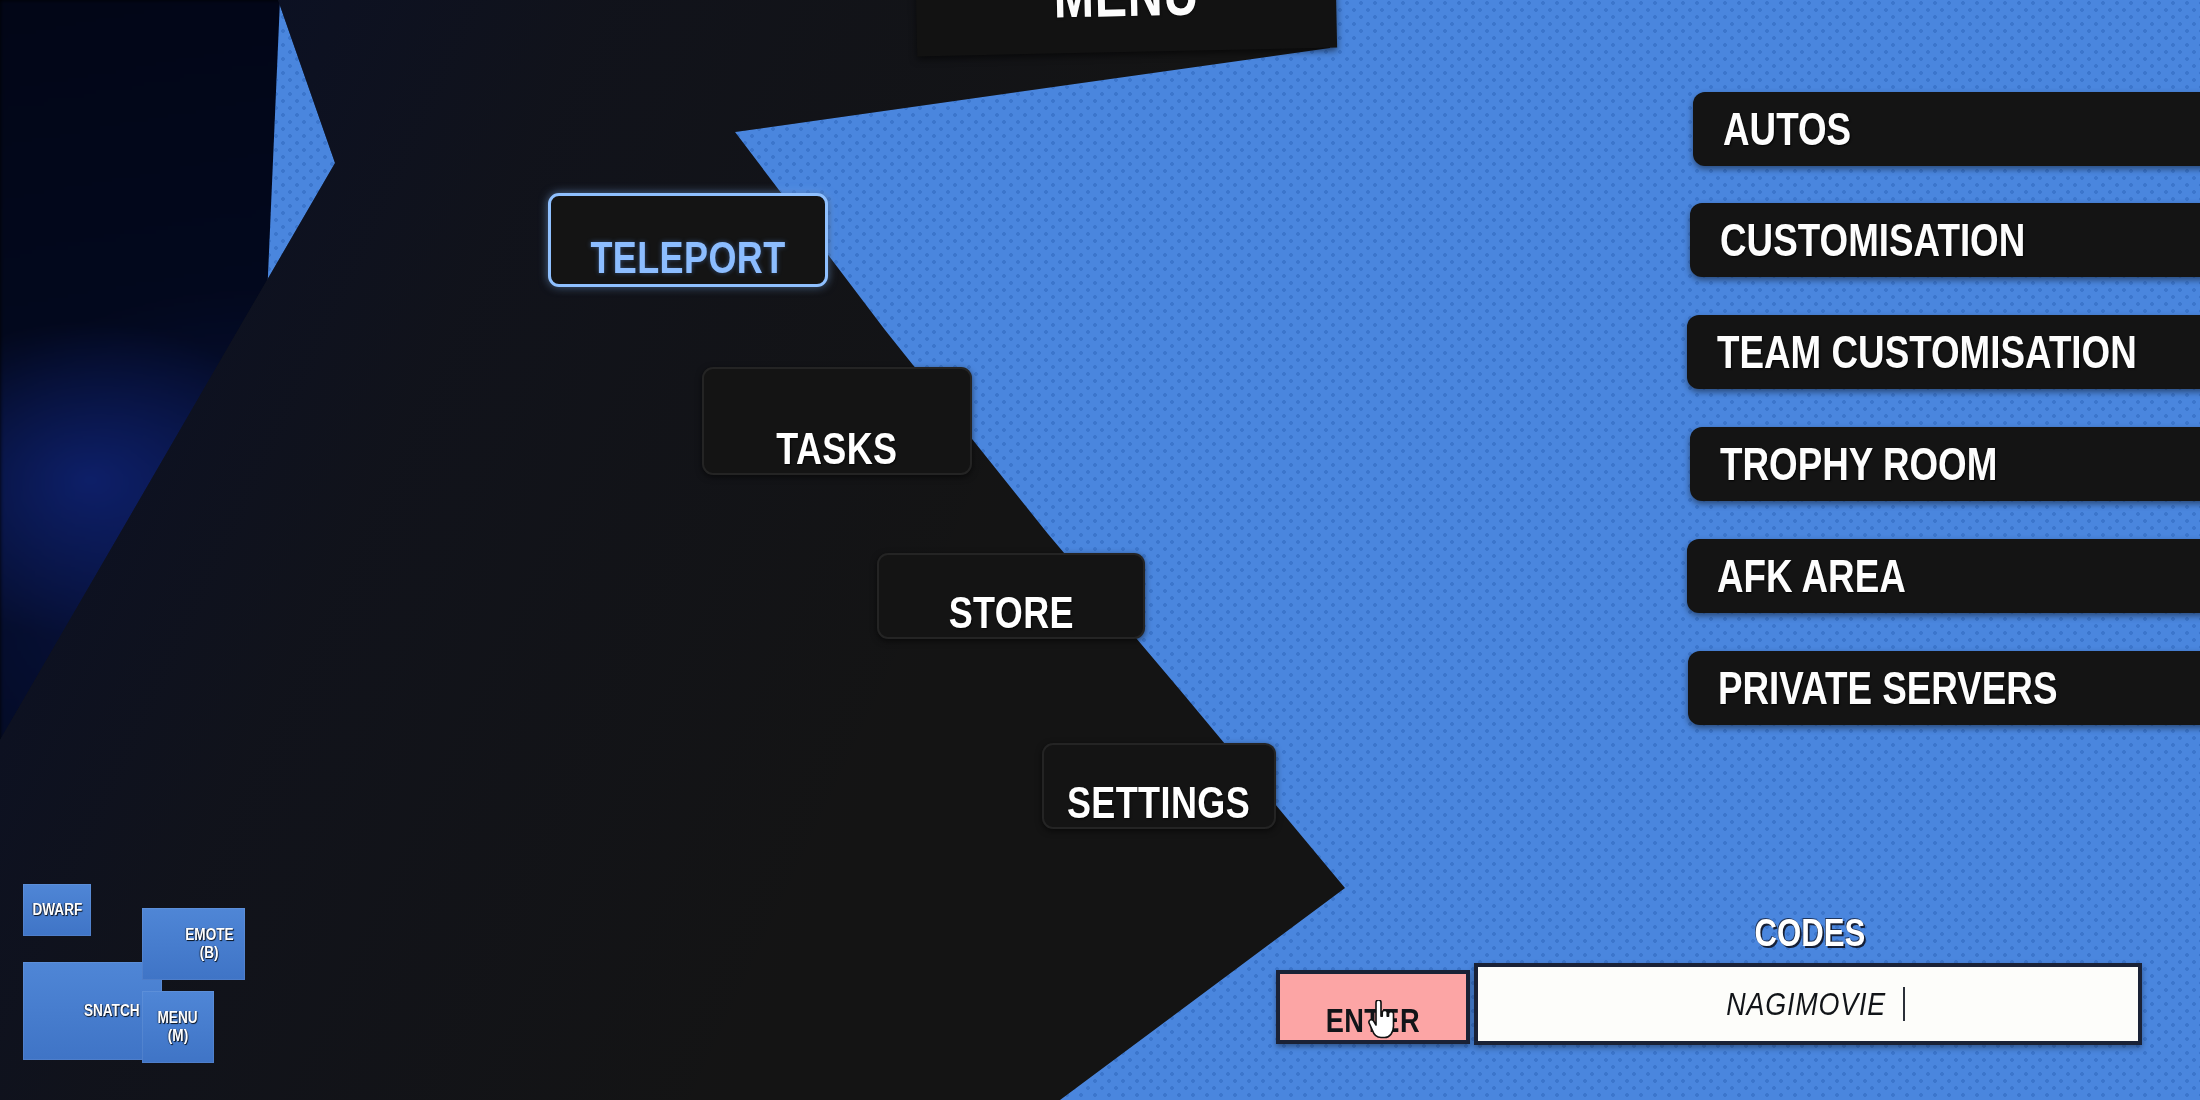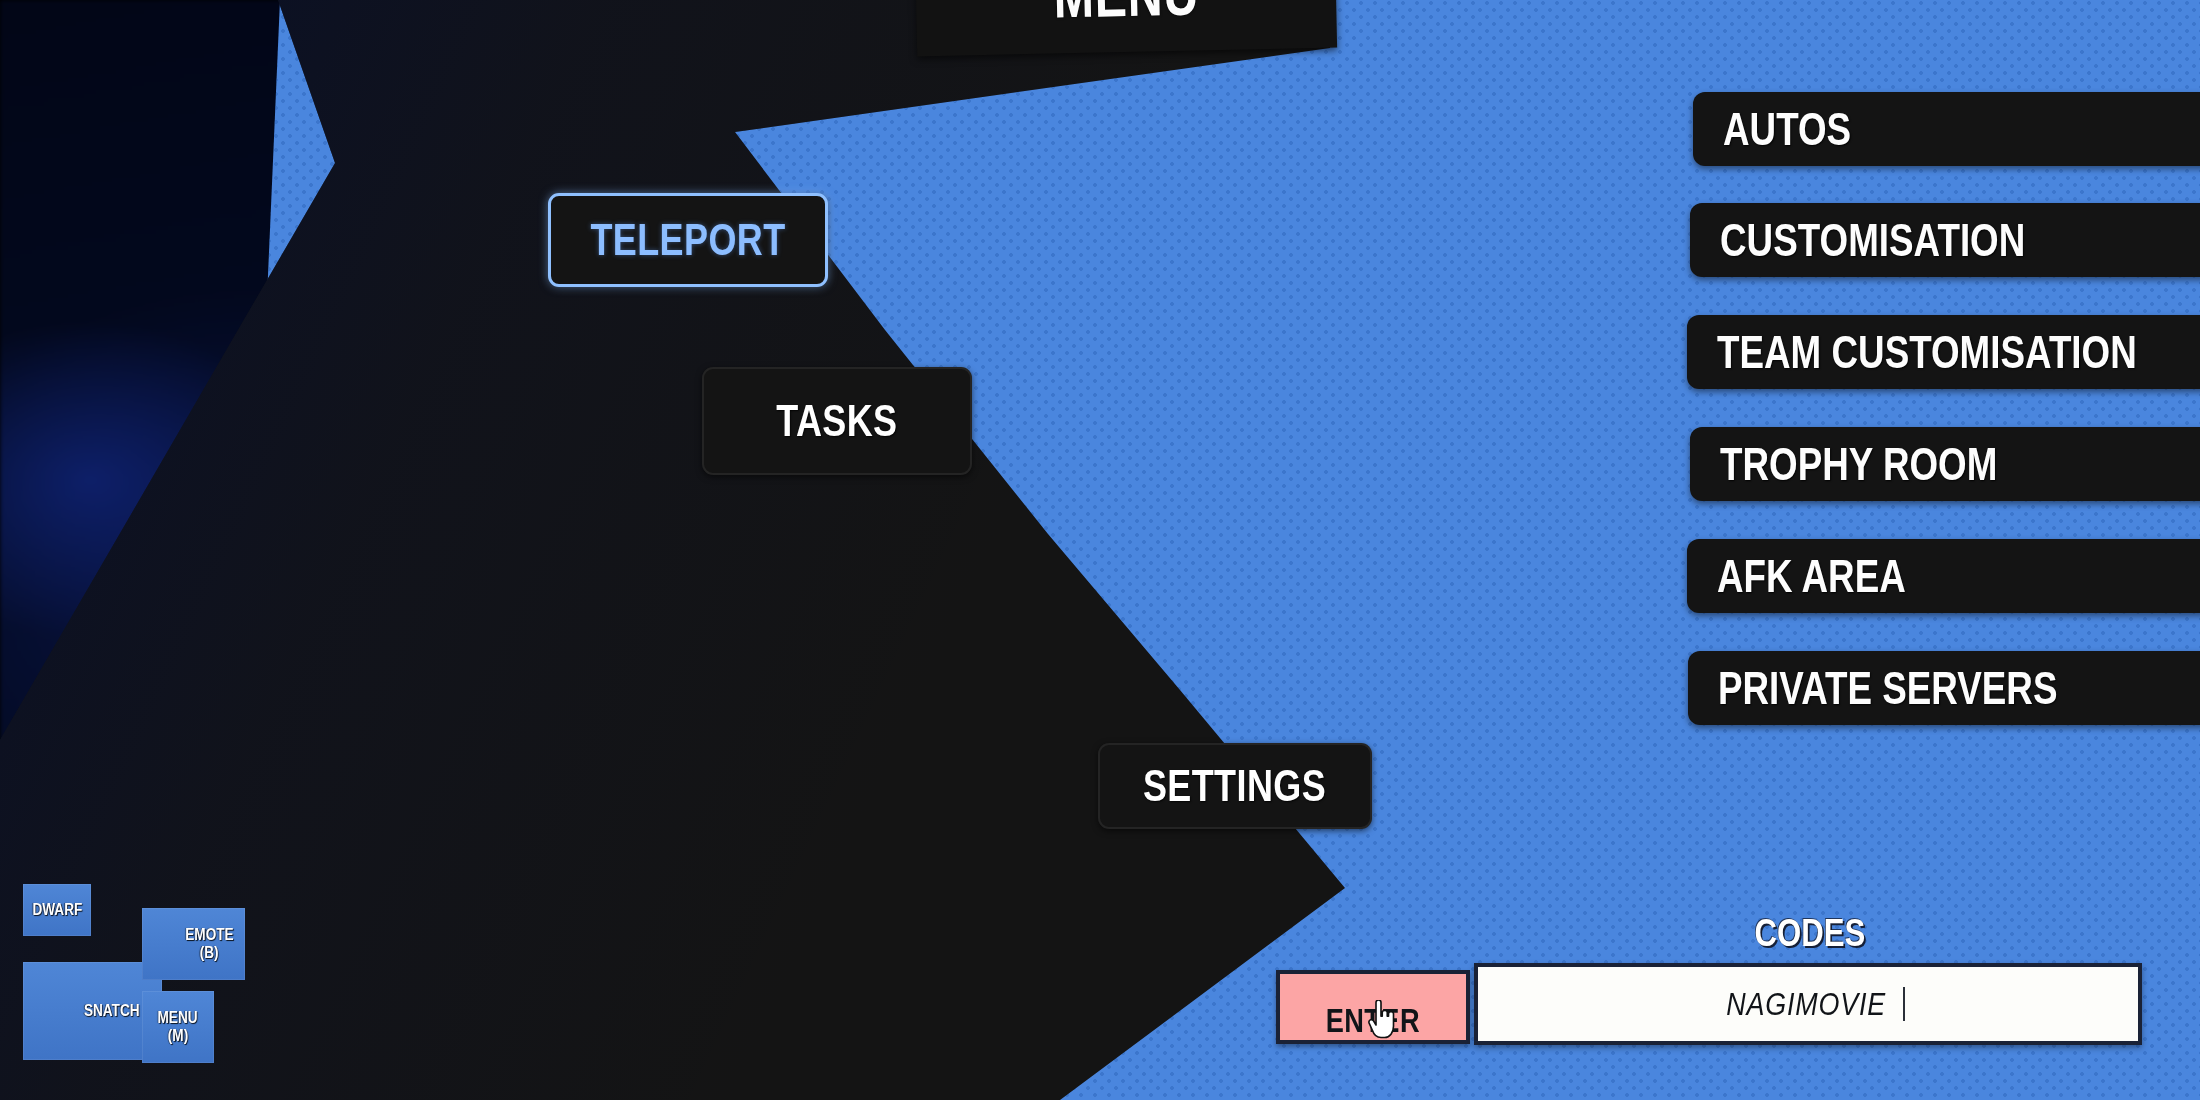--- a/index.html
+++ b/index.html
@@ -99,21 +99,21 @@
     transform-origin: center bottom;
     padding-bottom: 22px;
     text-shadow: 0 0 3px rgba(0,0,0,0.9);
   }
 
   
   .nav-btn {
     position: absolute;
     background: #141414;
     border-radius: 11px;
-    display: flex; align-items: center; justify-content: center;
+    display: flex; align-items: flex-end; justify-content: center;
     box-shadow: 0 2px 6px rgba(0,0,0,0.55), inset 0 0 0 2px rgba(255,255,255,0.07);
     cursor: pointer;
   }
   .nav-btn .lbl {
     font-size: 45px;
     font-weight: bold;
     color: #ffffff;
     letter-spacing: 0.5px;
     transform: scaleX(0.80);
     text-shadow: 1px 1px 2px rgba(0,0,0,0.85);
@@ -244,22 +244,25 @@
   </div>
 
   <div class="nav-btn active" style="left:548px; top:193px; width:274px; height:88px;">
     <span class="lbl">TELEPORT</span>
   </div>
 
   <div class="nav-btn" style="left:702px; top:367px; width:270px; height:108px;">
     <span class="lbl">TASKS</span>
   </div>
 
-
-  <div class="nav-btn" style="left:1098px; top:743px; width:274px; height:86px;">
+  <div class="nav-btn" style="left:877px; top:553px; width:268px; height:86px;">
+    <span class="lbl">STORE</span>
+  </div>
+
+  <div class="nav-btn" style="left:1042px; top:743px; width:234px; height:86px;">
     <span class="lbl">SETTINGS</span>
   </div>
 
   <div class="side-btn" style="left:1693px; top:92px; width:560px;">
     <span class="lbl">AUTOS</span>
   </div>
 
   <div class="side-btn" style="left:1690px; top:203px; width:566px;">
     <span class="lbl">CUSTOMISATION</span>
   </div>

